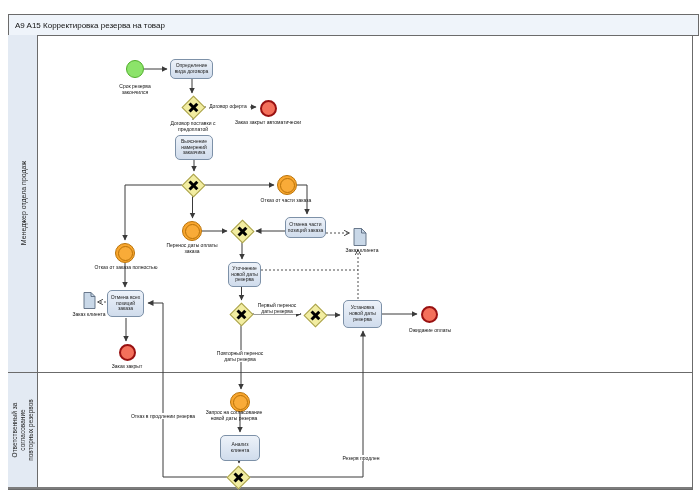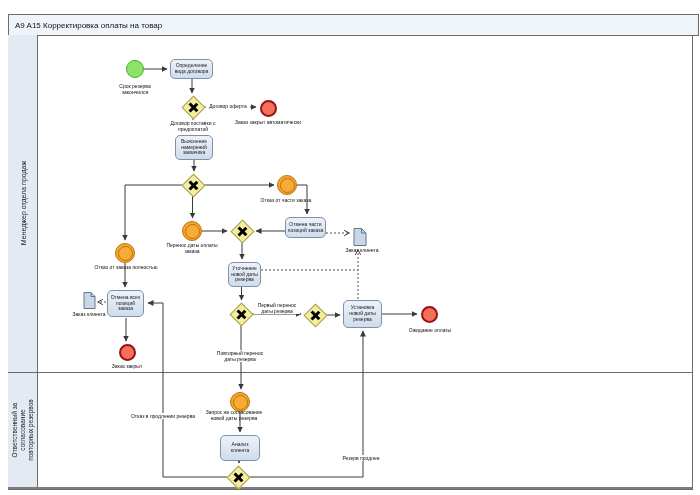--- a/index.html
+++ b/index.html
@@ -38,21 +38,21 @@
   .bg{background:#fff;}
   svg.wires{position:absolute;left:0;top:0;pointer-events:none;}
 </style>
 </head>
 <body>
 
 <div id="app">
 
   <div class="abs pool-frame" style="left:8px;top:14px;width:683px;height:474px;"></div>
   <div class="abs title-bar" style="left:8px;top:14px;width:683px;height:20px;">
-    <span>A9 A15 Корректировка оплаты на товар</span>
+    <span>A9 A15 Корректировка резерва на товар</span>
   </div>
   <div class="abs lane-strip" style="left:8px;top:35px;width:29px;height:453px;"></div>
   <div class="abs lane-divider" style="left:8px;top:372px;width:684px;"></div>
   <div class="abs pool-bottom" style="left:8px;top:487px;width:684px;"></div>
 
   <div class="abs lane-label" style="left:-77px;top:193px;width:200px;height:20px;transform:rotate(-90deg);font-size:7px;white-space:nowrap;">Менеджер отдела продаж</div>
   <div class="abs lane-label" style="left:-10px;top:415px;width:66px;height:30px;transform:rotate(-90deg);font-size:6.5px;line-height:1.25;">Ответственный за согласование повторных резервов</div>
 
   <svg class="wires" width="700" height="495" viewBox="0 0 700 495">
     <defs>

